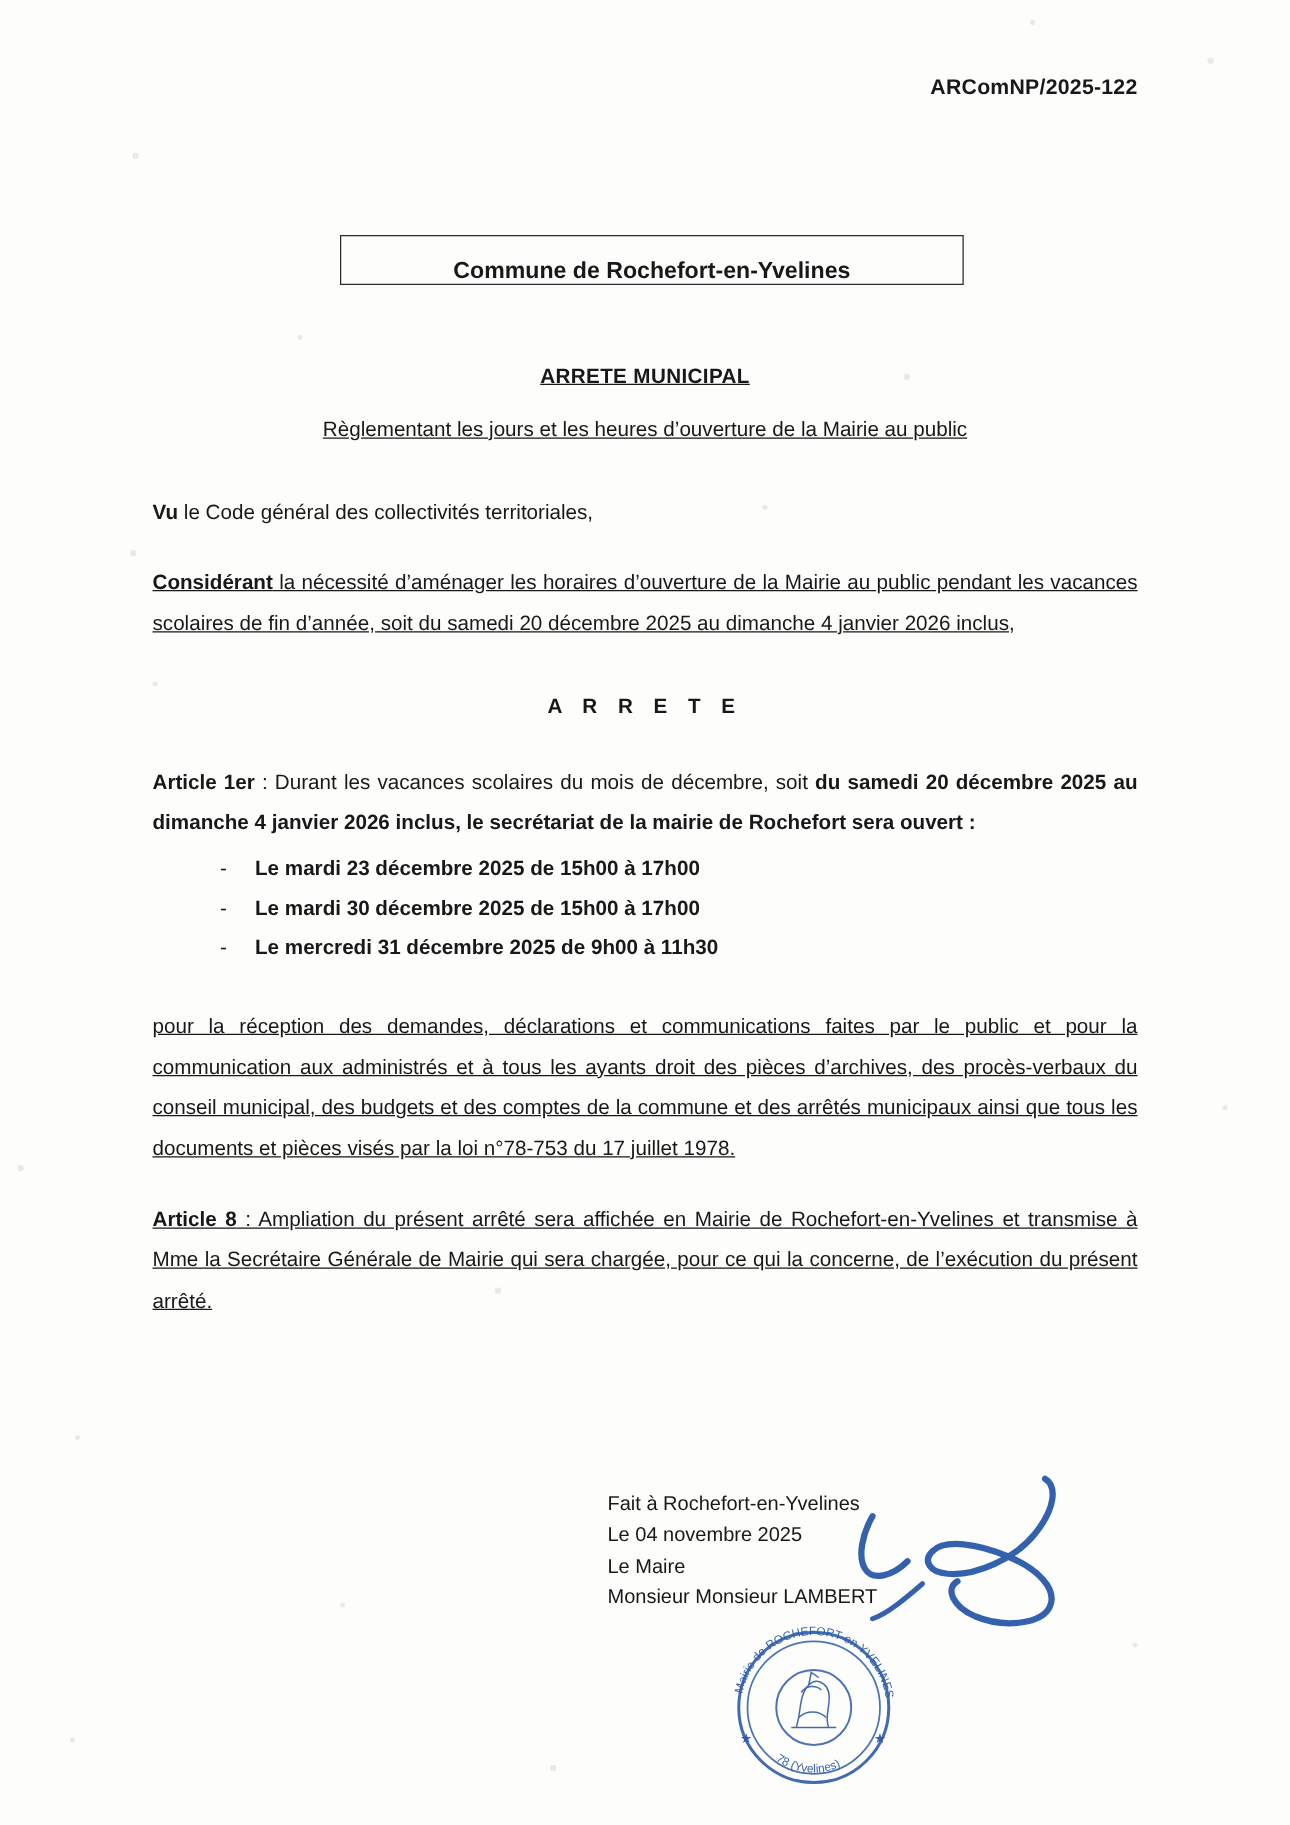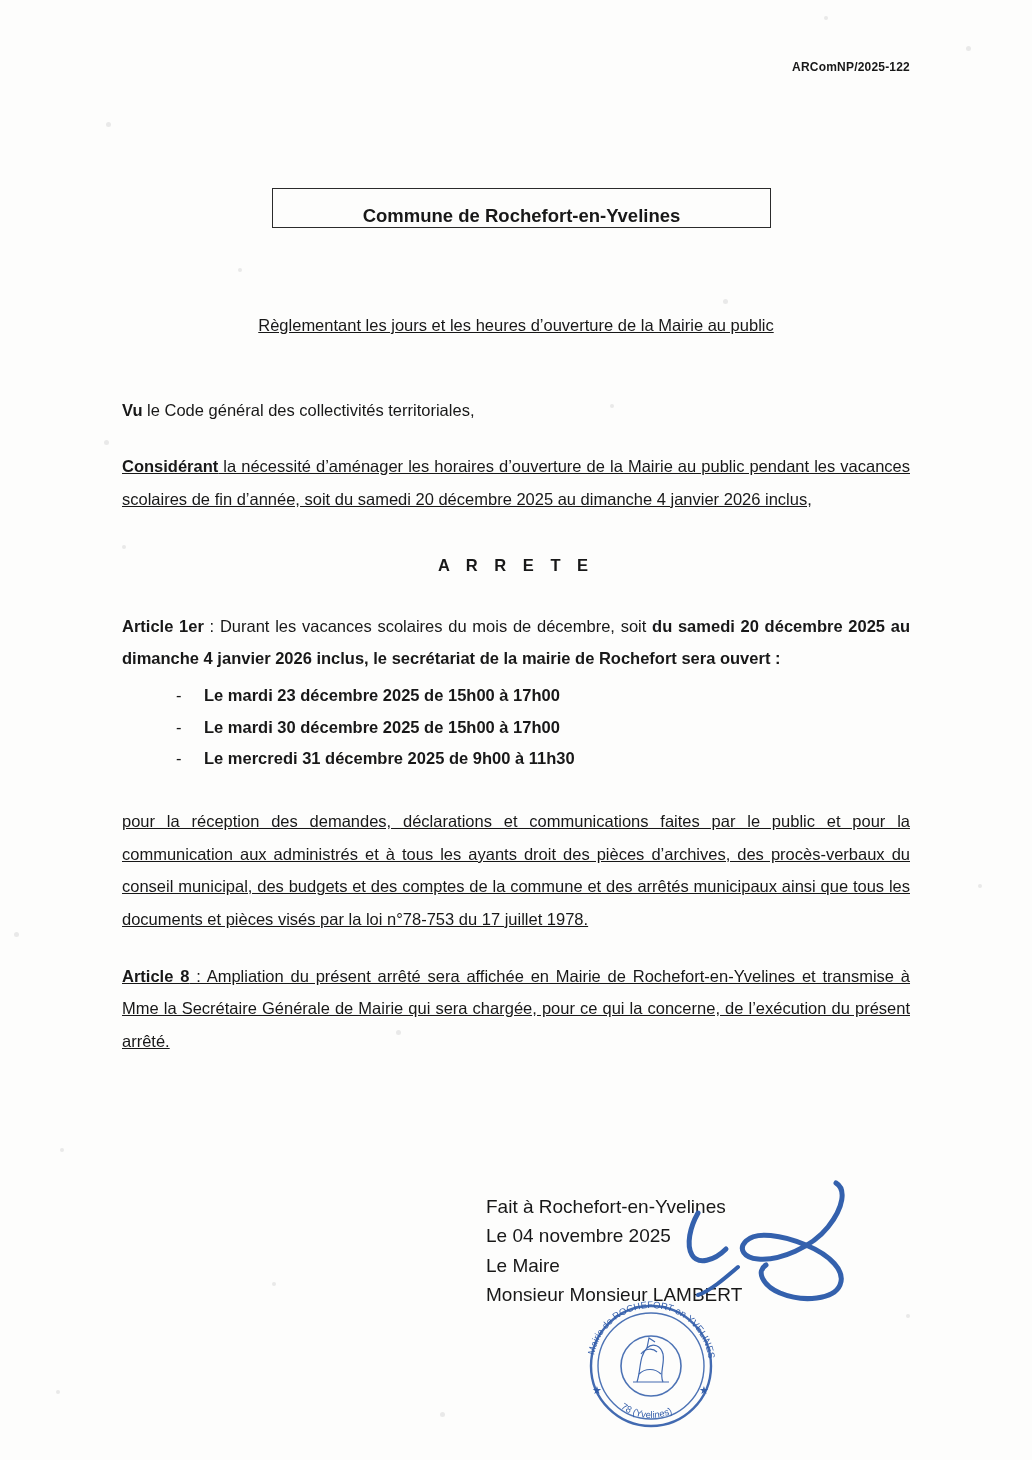--- a/index.html
+++ b/index.html
@@ -20,21 +20,21 @@
   .speck {
     position: absolute;
     background: #d8d8d8;
     border-radius: 50%;
     opacity: 0.55;
   }
   .ref {
     position: absolute;
     top: 60px;
     right: 122px;
-    font-size: 12px;
+    font-size: 17px;
     font-weight: bold;
     letter-spacing: 0.2px;
   }
   .commune-box {
     position: absolute;
     left: 272px;
     top: 188px;
     width: 497px;
     height: 38px;
     border: 1.6px solid #2b2b2b;
@@ -113,21 +113,21 @@
   }
   .para-justify {
     text-align: justify;
     line-height: 1.98;
     text-decoration: underline;
   }
   .signature {
     position: absolute;
     left: 486px;
     top: 1192px;
-    font-size: 19px;
+    font-size: 16px;
     line-height: 1.55;
   }
   .signature div { white-space: nowrap; }
   
   .sig-svg {
     position: absolute;
     left: 640px;
     top: 1175px;
     width: 230px;
     height: 140px;
@@ -163,20 +163,21 @@
   <div class="speck" style="left:56px;top:1390px;width:4px;height:4px;"></div>
   <div class="speck" style="left:906px;top:1314px;width:4px;height:4px;"></div>
 
   <div class="ref">ARComNP/2025-122</div>
 
   <div class="commune-box">
     <span>Commune de Rochefort-en-Yvelines</span>
   </div>
 
   <div class="title-block">
+    <div class="arrete-municipal">ARRETE MUNICIPAL</div>
     <div class="subtitle">Règlementant les jours et les heures d’ouverture de la Mairie au public</div>
   </div>
 
   <div class="body">
 
     <p>
       <span class="b">Vu</span><span> le Code général des collectivités territoriales,</span>
     </p>
 
     <p class="para-justify">

